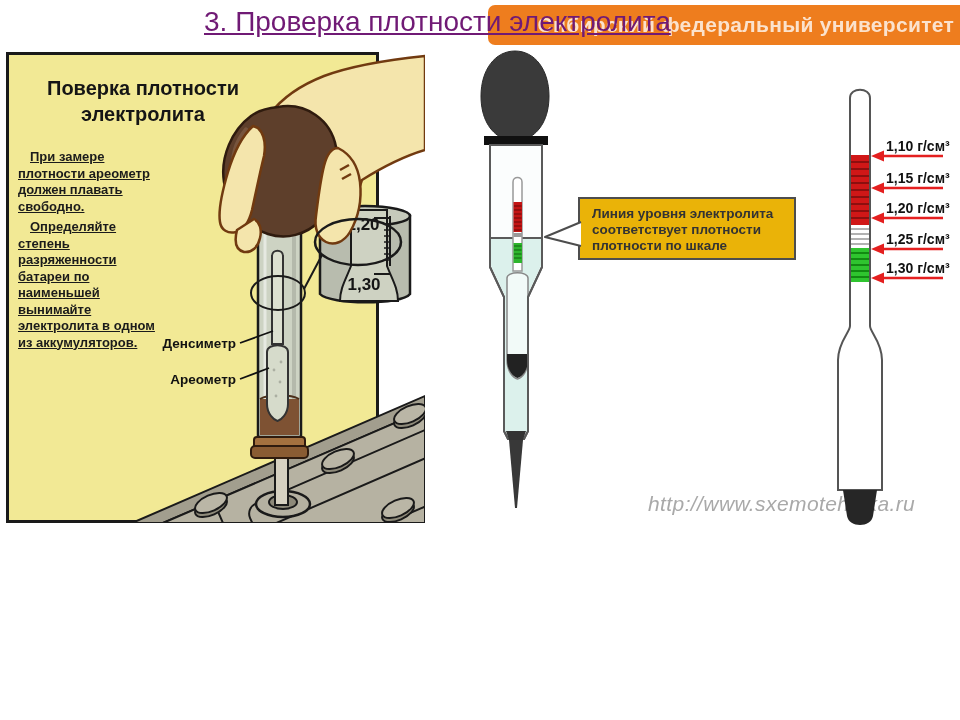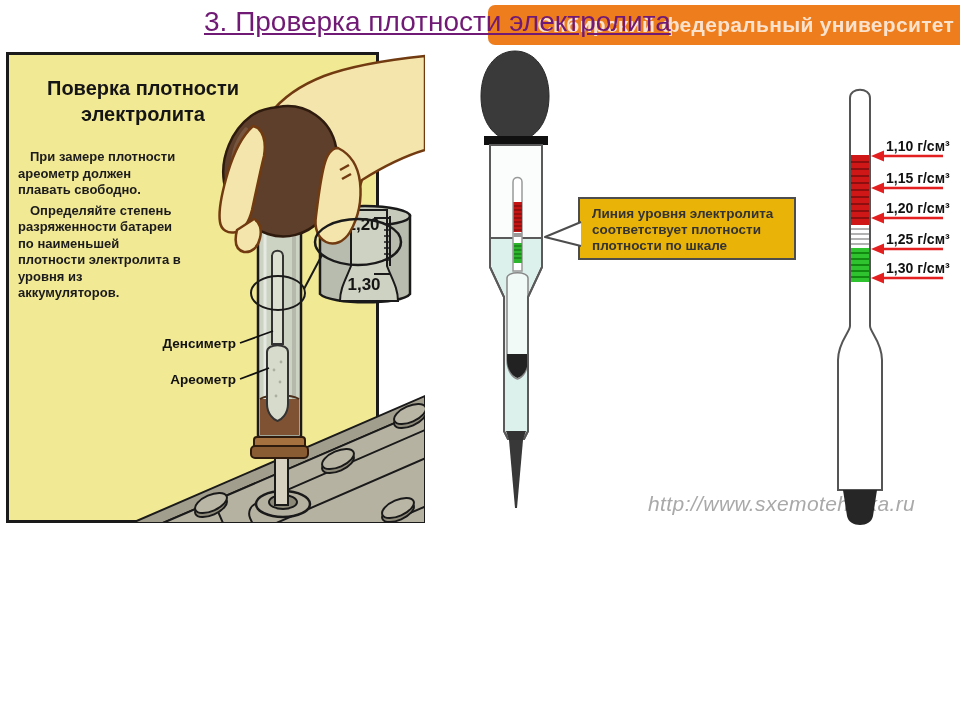--- a/index.html
+++ b/index.html
@@ -15,21 +15,21 @@
   .slide-title { position:absolute; left:204px; top:6px; margin:0; font-size:28px; font-weight:400;
                  color:#701a75; z-index:2; white-space:nowrap;text-decoration:underline; }
 
   
   .poster { position:absolute; left:6px; top:52px; width:373px; height:471px;
             background:#F2E995; border:3px solid #1a1a1a; box-sizing:border-box; z-index:1; }
   .poster-title { position:absolute; left:5px; top:20px; width:258px; text-align:center;
                   font-size:20px; font-weight:bold; color:#151515; line-height:1.3; }
   .poster-text { position:absolute; left:9px; top:94px; width:166px; font-size:13px; font-weight:bold;
                  color:#1b1b1b; line-height:16.5px; }
-  .poster-text p { margin:0 0 4px 0; text-indent:12px; }
+  .poster-text p { margin:0 16px 4px 0; text-indent:12px;text-decoration:underline; }
   .poster-art { position:absolute; left:-3px; top:-3px; width:419px; height:471px; }
 
   svg text { font-family:"Liberation Sans", sans-serif; }
   .art-label { font-size:13.5px; font-weight:bold; fill:#111; }
   .inset-num { font-size:17px; font-weight:bold; fill:#151515; }
 
   
   .syringe { position:absolute; left:460px; top:48px; width:150px; height:492px; z-index:2; }
 
   
@@ -54,21 +54,21 @@
 
   <div class="banner">
     <span class="banner-text">Сибирский федеральный университет</span>
   </div>
   <h1 class="slide-title">3. Проверка плотности электролита</h1>
 
   <div class="poster">
     <div class="poster-title">Поверка плотности электролита</div>
     <div class="poster-text">
       <p>При замере плотности ареометр должен плавать свободно.</p>
-      <p>Определяйте степень разряженности батареи по наименьшей плотности электролита в уровня из аккумуляторов.</p>
+      <p>Определяйте степень разряженности батареи по наименьшей вынимайте электролита в одном из аккумуляторов.</p>
     </div>
 
     <svg class="poster-art" viewBox="0 0 419 471">
       <defs>
         <clipPath id="topface">
             <polygon points="157,471 419,358 419,471"></polygon>
           </clipPath>
       </defs>
 
       <g>

